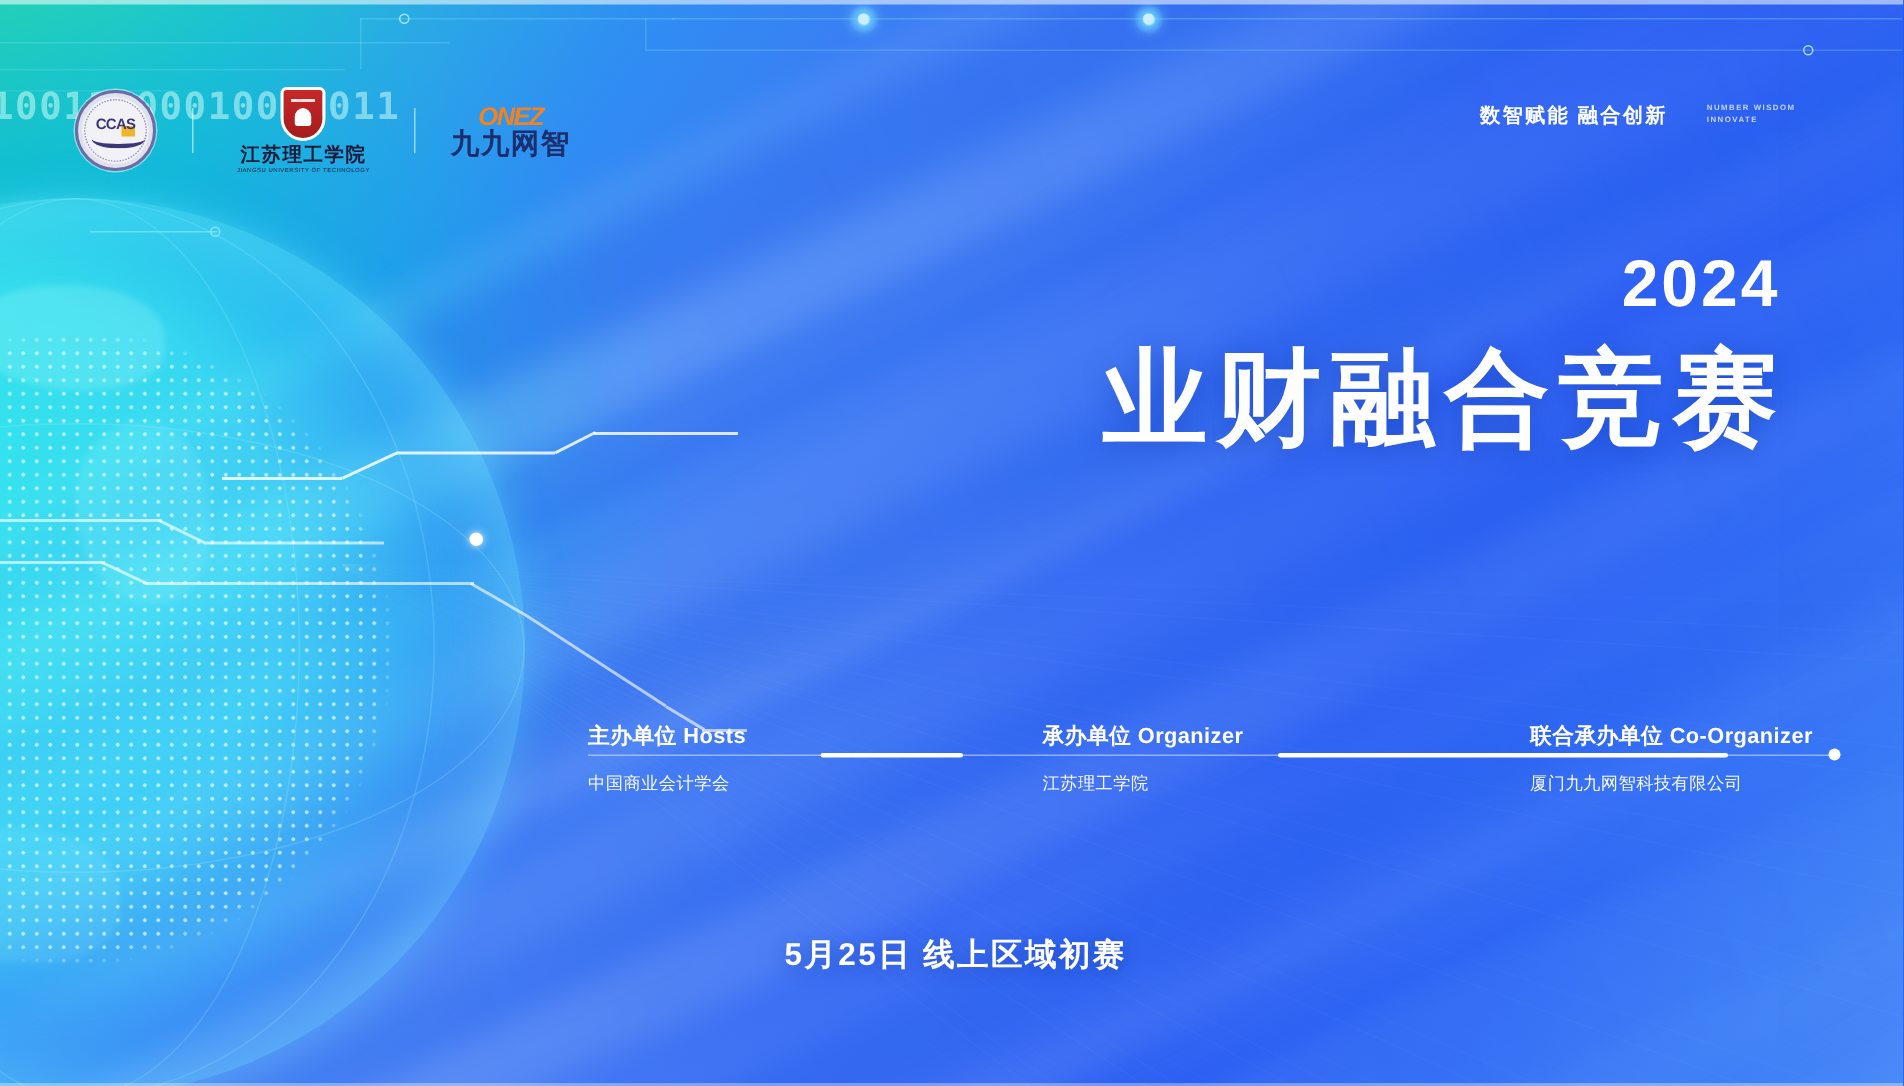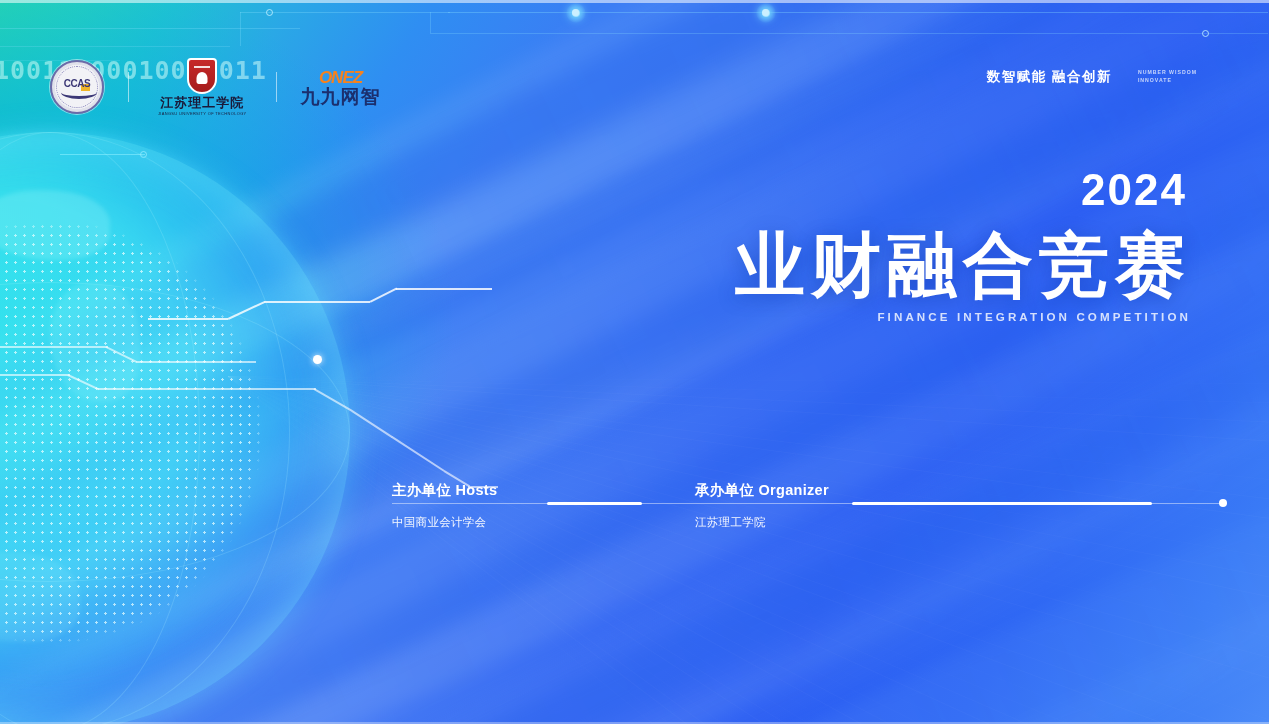--- a/index.html
+++ b/index.html
@@ -364,35 +364,39 @@
     <div class="slogan-cn">数智赋能 融合创新</div>
     <div>
       <div class="slogan-en">NUMBER WISDOM</div>
       <div class="slogan-en">INNOVATE</div>
     </div>
   </div>
 
   <div class="titleblock">
     <div class="year">2024</div>
     <div class="t-line">业财融合竞赛</div>
-    <div class="sub-en" style="margin-top:0">FINANCE INTEGRATION COMPETITION</div>
   </div>
 
   <div class="orgs">
     <div class="org-line"></div>
     <div class="org-line-seg" style="left:155px;width:95px;"></div>
     <div class="org-line-seg" style="left:460px;width:300px;"></div>
     <div class="org-enddot"></div>
 
     <div class="org" style="left:0;">
       <div class="org-h">主办单位 Hosts</div>
       <div class="org-b">中国商业会计学会</div>
     </div>
     <div class="org" style="left:303px;">
       <div class="org-h">承办单位 Organizer</div>
       <div class="org-b">江苏理工学院</div>
     </div>
-  </div>
-
+    <div class="org" style="left:628px;">
+      <div class="org-h">联合承办单位 Co-Organizer</div>
+      <div class="org-b">厦门九九网智科技有限公司</div>
+    </div>
+  </div>
+
+  <div class="date">5月25日 线上区域初赛</div>
 
   <div class="hairline-top"></div>
   <div class="hairline-bot"></div>
 </div>
 
 </body></html>

